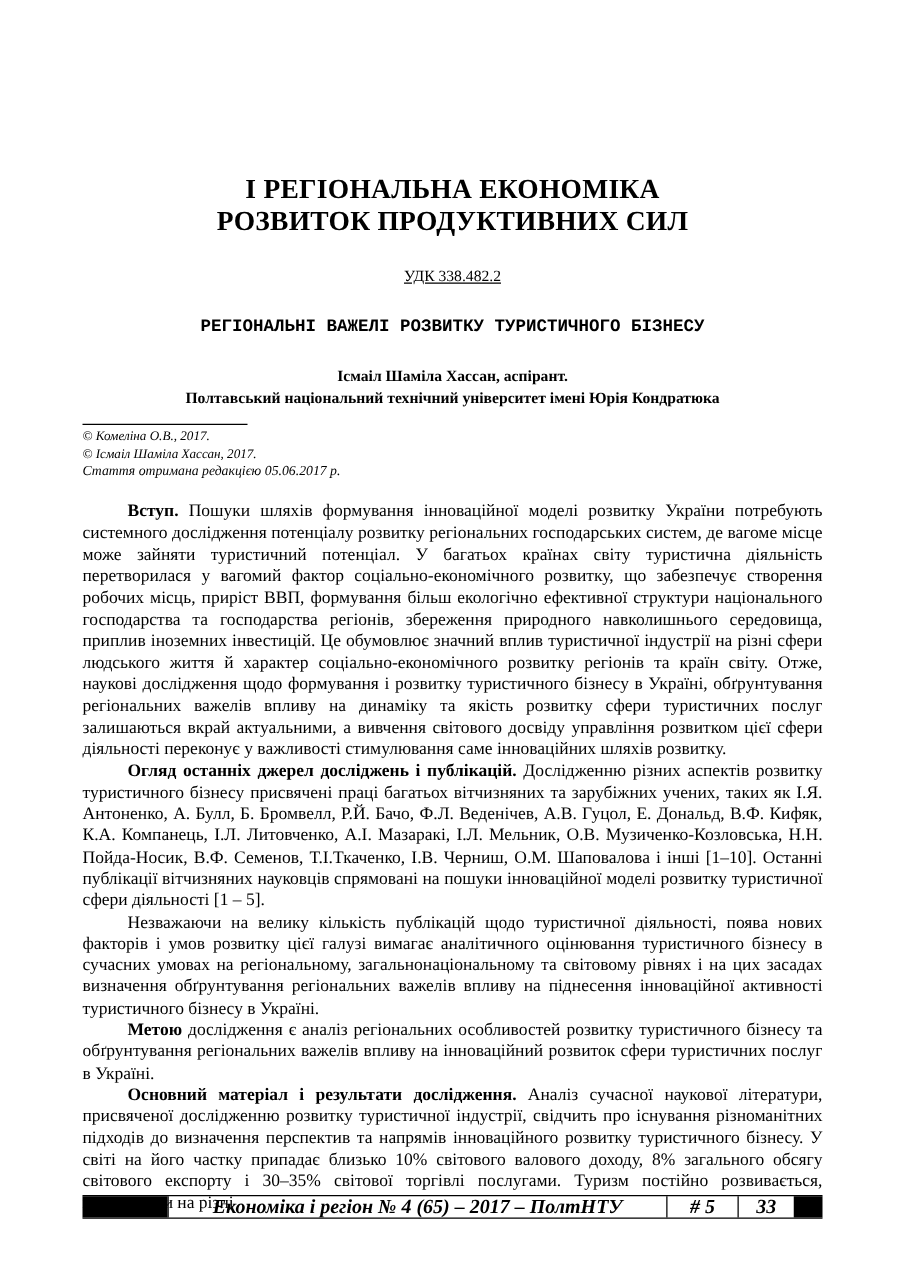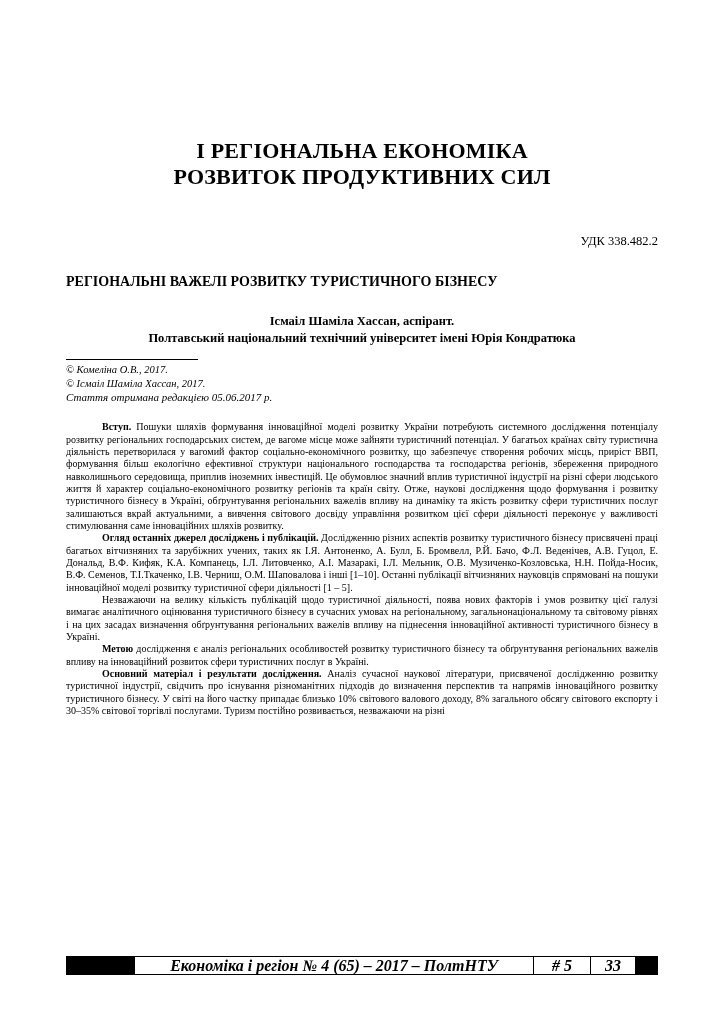--- a/index.html
+++ b/index.html
@@ -8,31 +8,31 @@
     font-family:"Liberation Serif","DejaVu Serif",serif;
     position:relative;overflow:hidden;
   }
   .page{
     position:absolute;left:66px;right:66px;top:0;bottom:0;
   }
   .section-title{
     margin-top:138px;text-align:center;font-weight:bold;
     font-size:22px;line-height:1.18;letter-spacing:.2px;
   }
-  .udc{margin-top:44px;font-size:12.5px;text-align:right;}
+  .udc{margin-top:24px;font-size:12.5px;text-align:center;text-decoration:underline;}
   .article-title{
-    margin-top:24px;text-align:left;font-weight:bold;
-    font-size:14px;line-height:1.3;
+    margin-top:24px;text-align:center;font-weight:bold;
+    font-size:14px;line-height:1.3;font-family:Liberation Mono, monospace;
   }
   .authors{margin-top:22px;text-align:center;font-weight:bold;font-size:12.5px;line-height:1.35;}
   .copyright{margin-top:12px;font-size:10.5px;line-height:1.35;}
   .copyright-divider{width:132px;border-top:1px solid #000;height:0;margin-bottom:3px;}
   .copyright div{font-style:italic;}
   .received{font-style:italic;font-size:11px;}
-  .body-text{margin-top:18px;font-size:10px;line-height:1.235;text-align:justify;}
+  .body-text{margin-top:18px;font-size:14px;line-height:1.235;text-align:justify;}
   .body-text p{margin:0;text-indent:36px;}
   .lead{font-weight:bold;}
   .footer{
     position:absolute;left:0;right:0;top:956px;height:17px;
     display:flex;align-items:stretch;
     font-size:16px;font-weight:bold;font-style:italic;
     border-top:1px solid #000;border-bottom:1px solid #000;
   }
   .footer .block{background:#000;}
   .footer .block.left{flex:0 0 68px;}

